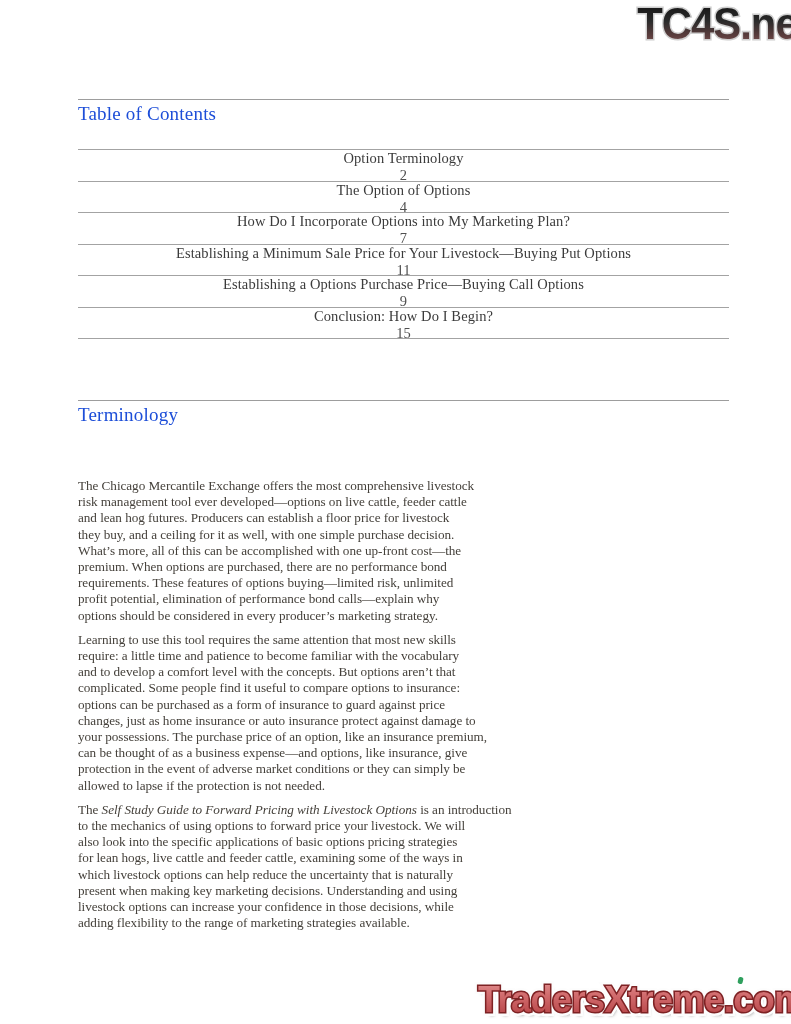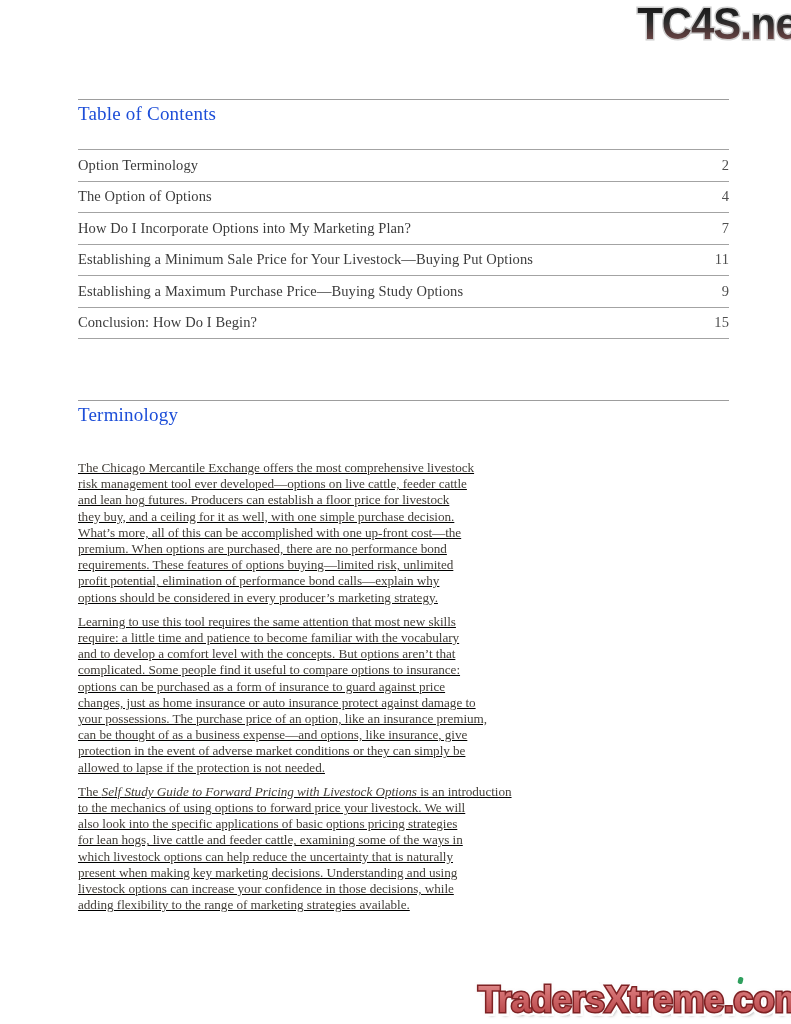--- a/index.html
+++ b/index.html
@@ -29,26 +29,26 @@
   .section-heading{
     margin:3px 0 0;font-weight:normal;font-size:19px;line-height:22px;
     color:#1d4ed8;letter-spacing:.2px;
   }
 
   
   .toc-list{margin-top:24px;border-bottom:1px solid #a3a3a3;}
   .toc-row{
     display:flex;justify-content:space-between;align-items:center;
     border-top:1px solid #a3a3a3;height:30.5px;
-    font-size:14.5px;color:#3b3b3b;letter-spacing:.1px;
+    font-size:14.5px;color:#3b3b3b;letter-spacing:.1px;flex-direction:column;
   }
   .toc-page{color:#4f4f4f;}
 
   
-  .intro-paragraphs{margin-top:34px;text-decoration:underline;}
+  .intro-paragraphs{margin-top:52px;}
   .body-para{
     margin:0 0 8px;font-size:13.2px;line-height:16.2px;color:#45413b;
     white-space:pre;letter-spacing:-.05px;
   }
   .italic{font-style:italic;}
 
   
   .wm{
     position:absolute;left:255px;top:484px;line-height:1.2;white-space:nowrap;
     font-family:"DejaVu Serif",serif;font-weight:bold;font-size:37px;letter-spacing:2.5px;
@@ -111,21 +111,21 @@
       <span class="toc-title">How Do I Incorporate Options into My Marketing Plan?</span>
       <span class="toc-page">7</span>
     </div>
 
     <div class="toc-row">
       <span class="toc-title">Establishing a Minimum Sale Price for Your Livestock—Buying Put Options</span>
       <span class="toc-page">11</span>
     </div>
 
     <div class="toc-row">
-      <span class="toc-title">Establishing a Maximum Purchase Price—Buying Study Options</span>
+      <span class="toc-title">Establishing a Options Purchase Price—Buying Call Options</span>
       <span class="toc-page">9</span>
     </div>
 
     <div class="toc-row">
       <span class="toc-title">Conclusion: How Do I Begin?</span>
       <span class="toc-page">15</span>
     </div>
   </div>
   </div>
 

